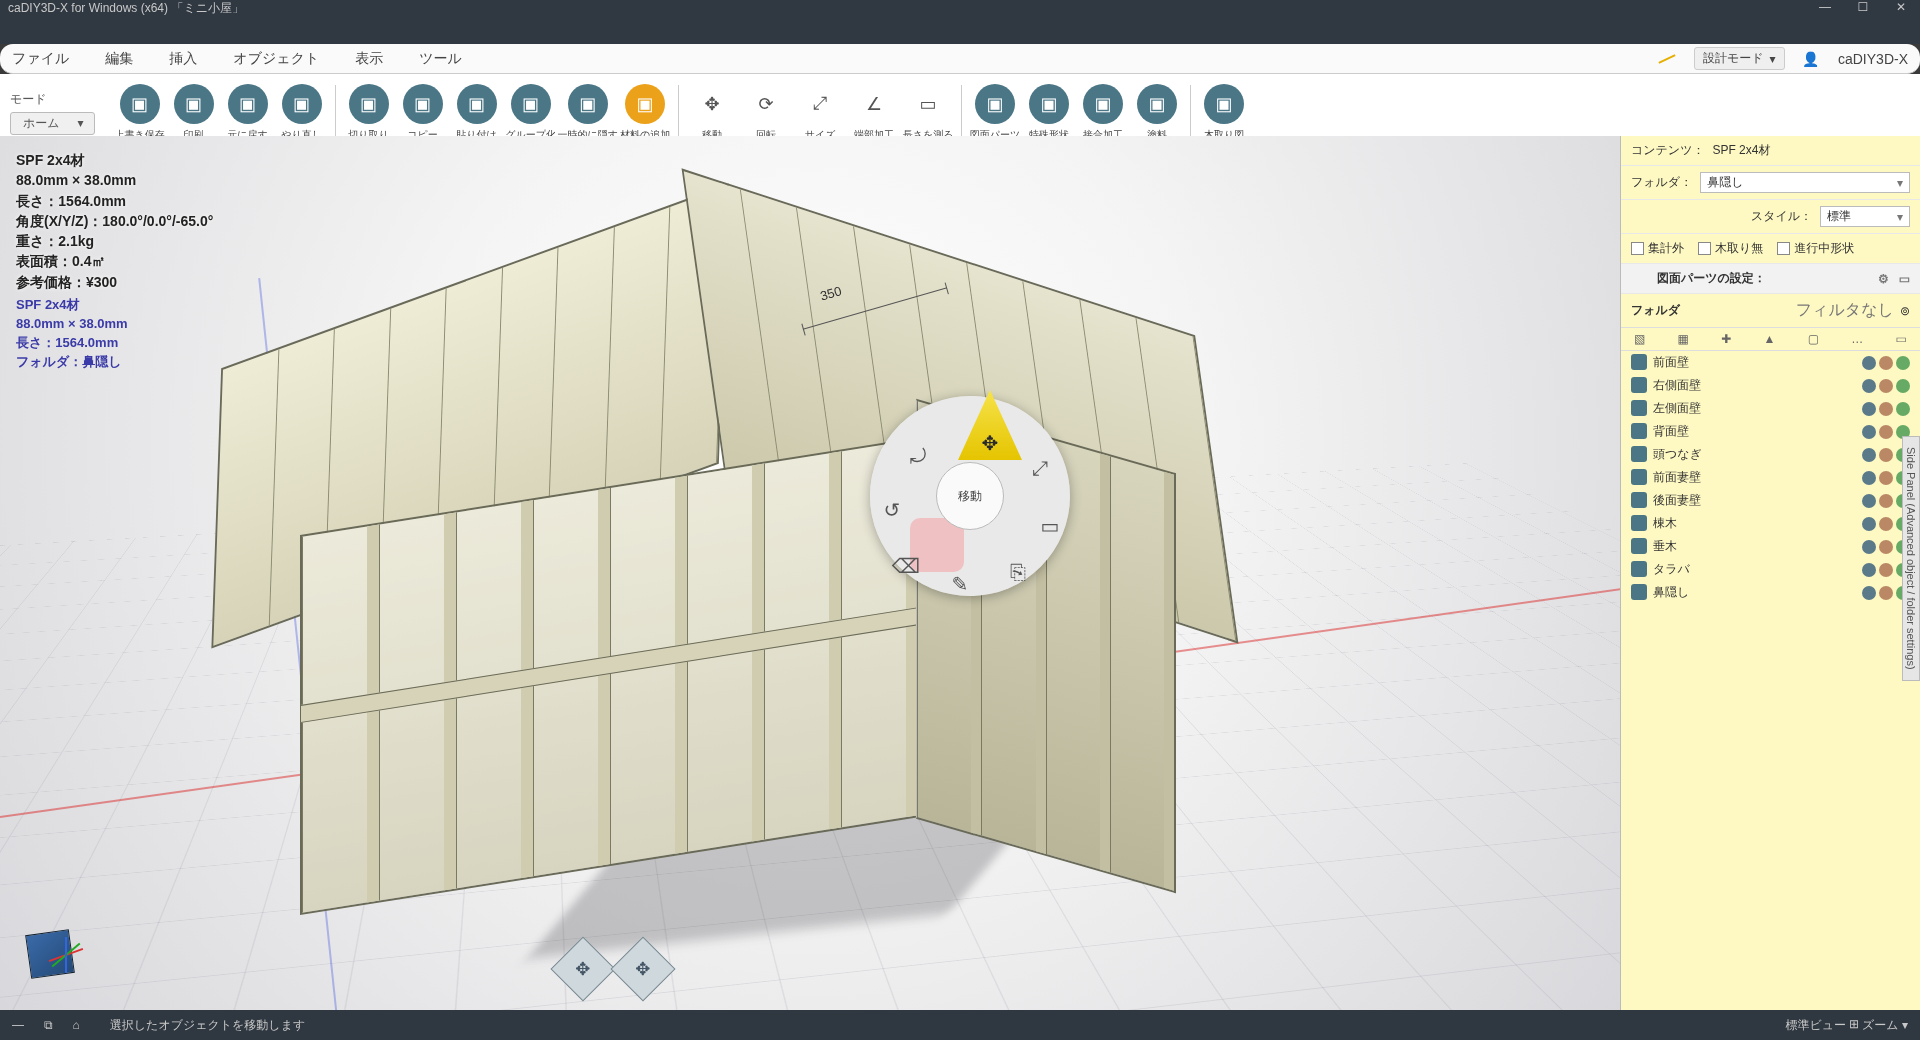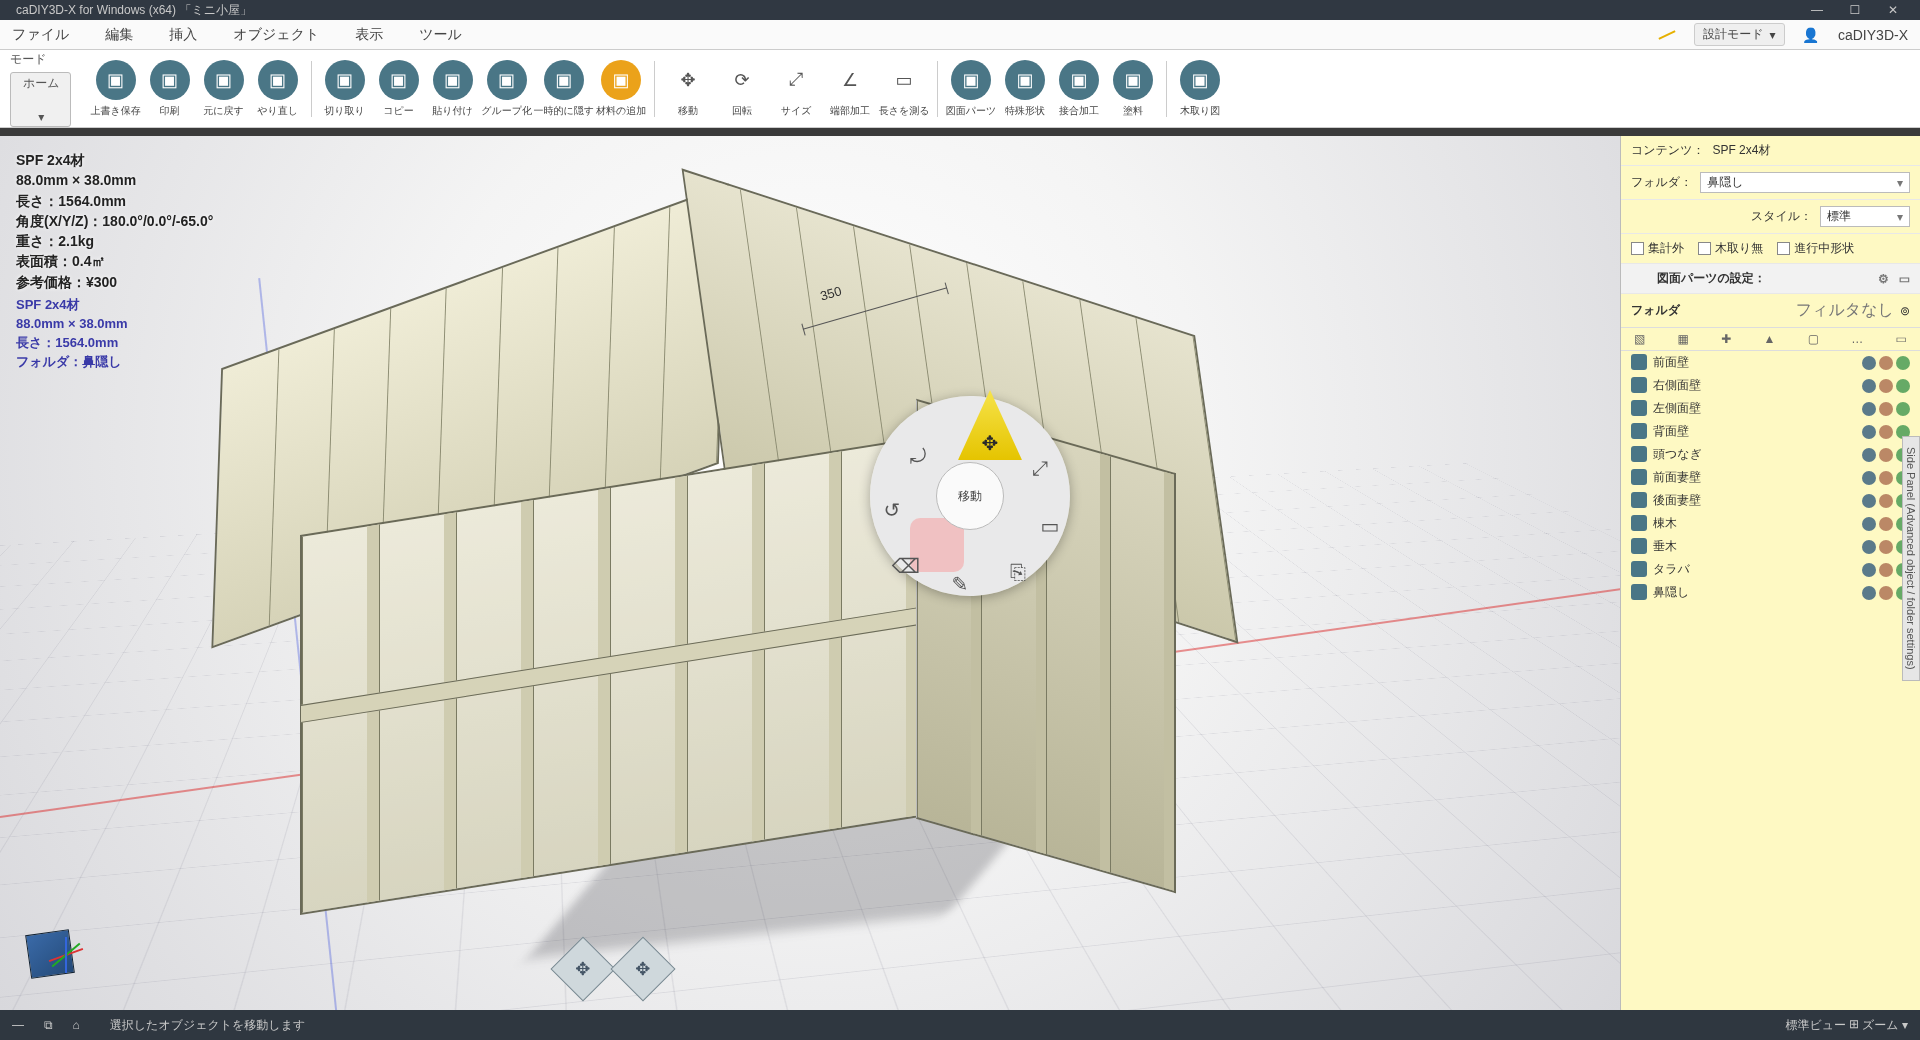--- a/index.html
+++ b/index.html
@@ -1,34 +1,34 @@
 <!DOCTYPE html>
 <html><head>
 <meta charset="utf-8">
 <style>
   * { margin: 0; padding: 0; box-sizing: border-box; font-family: "Meiryo", "Yu Gothic", sans-serif; }
   body { width: 1920px; height: 1040px; background: #3a3a3a; overflow: hidden; position: relative; }
 
   
-  .title-bar { height: 20px; background: #303842; color: #c8c8c8; font-size: 12px; display: flex; align-items: center; padding: 0 16px; justify-content: space-between; }
+  .title-bar { height: 44px; background: #303842; color: #c8c8c8; font-size: 12px; display: flex; padding: 0 8px; justify-content: space-between; }
   .title-bar .right { display: flex; gap: 16px; }
   .title-bar .winbtn { width: 22px; text-align: center; }
 
   
-  .menu-bar { height: 30px; background: #fafafa; display: flex; align-items: center; padding: 0 12px; gap: 36px; font-size: 14px; color: #444; border-bottom: 1px solid #ccc; justify-content: space-between; }
+  .menu-bar { height: 30px; background: #fafafa; display: flex; align-items: center; padding: 0 12px; gap: 36px; font-size: 14px; color: #444; border-bottom: 1px solid #ccc; justify-content: space-between; border-radius: 13px; }
   .menu-left { display: flex; gap: 36px; }
   .menu-right { display: flex; gap: 18px; align-items: center; }
   .menu-item { cursor: pointer; }
   .right-chip { background: #efefef; border: 1px solid #ccc; padding: 2px 8px; border-radius: 3px; font-size: 12px; display:flex; align-items:center; gap:6px;}
   .pencil-icon { width: 18px; height: 2px; background: #e6b000; transform: rotate(-25deg); }
 
   
   .toolbar { height: 78px; background: #fff; display: flex; align-items: center; padding: 0 10px; gap: 8px; border-bottom: 1px solid #ccc; }
   .home-block { display: flex; flex-direction: column; gap: 4px; font-size: 12px; color: #555; margin-right: 10px; }
-  .home-chip { border: 1px solid #bbb; background: #f0f0f0; padding: 2px 10px 2px 12px; border-radius: 3px; display:flex; align-items:center; gap:18px;flex-direction:column;}
+  .home-chip { border: 1px solid #bbb; background: #f0f0f0; padding: 2px 10px 2px 12px; border-radius: 3px; display:flex; align-items:center; gap:18px;}
   .tb-btn { display: flex; flex-direction: column; align-items: center; gap: 4px; min-width: 54px; }
   .tb-icon { width: 40px; height: 40px; border-radius: 50%; background: #4a7686; display: flex; align-items: center; justify-content: center; color: #fff; font-size: 18px; }
   .tb-icon.flat { background: transparent; color: #555; border-radius: 4px; }
   .tb-icon.orange { background: #eba21a; }
   .tb-label { font-size: 10px; color: #444; white-space: nowrap; }
   .tb-sep { width: 1px; height: 56px; background: #ccc; margin: 0 6px; }
 
   
   .main { position: absolute; top: 136px; left: 0; right: 0; bottom: 30px; display: flex; }
 

